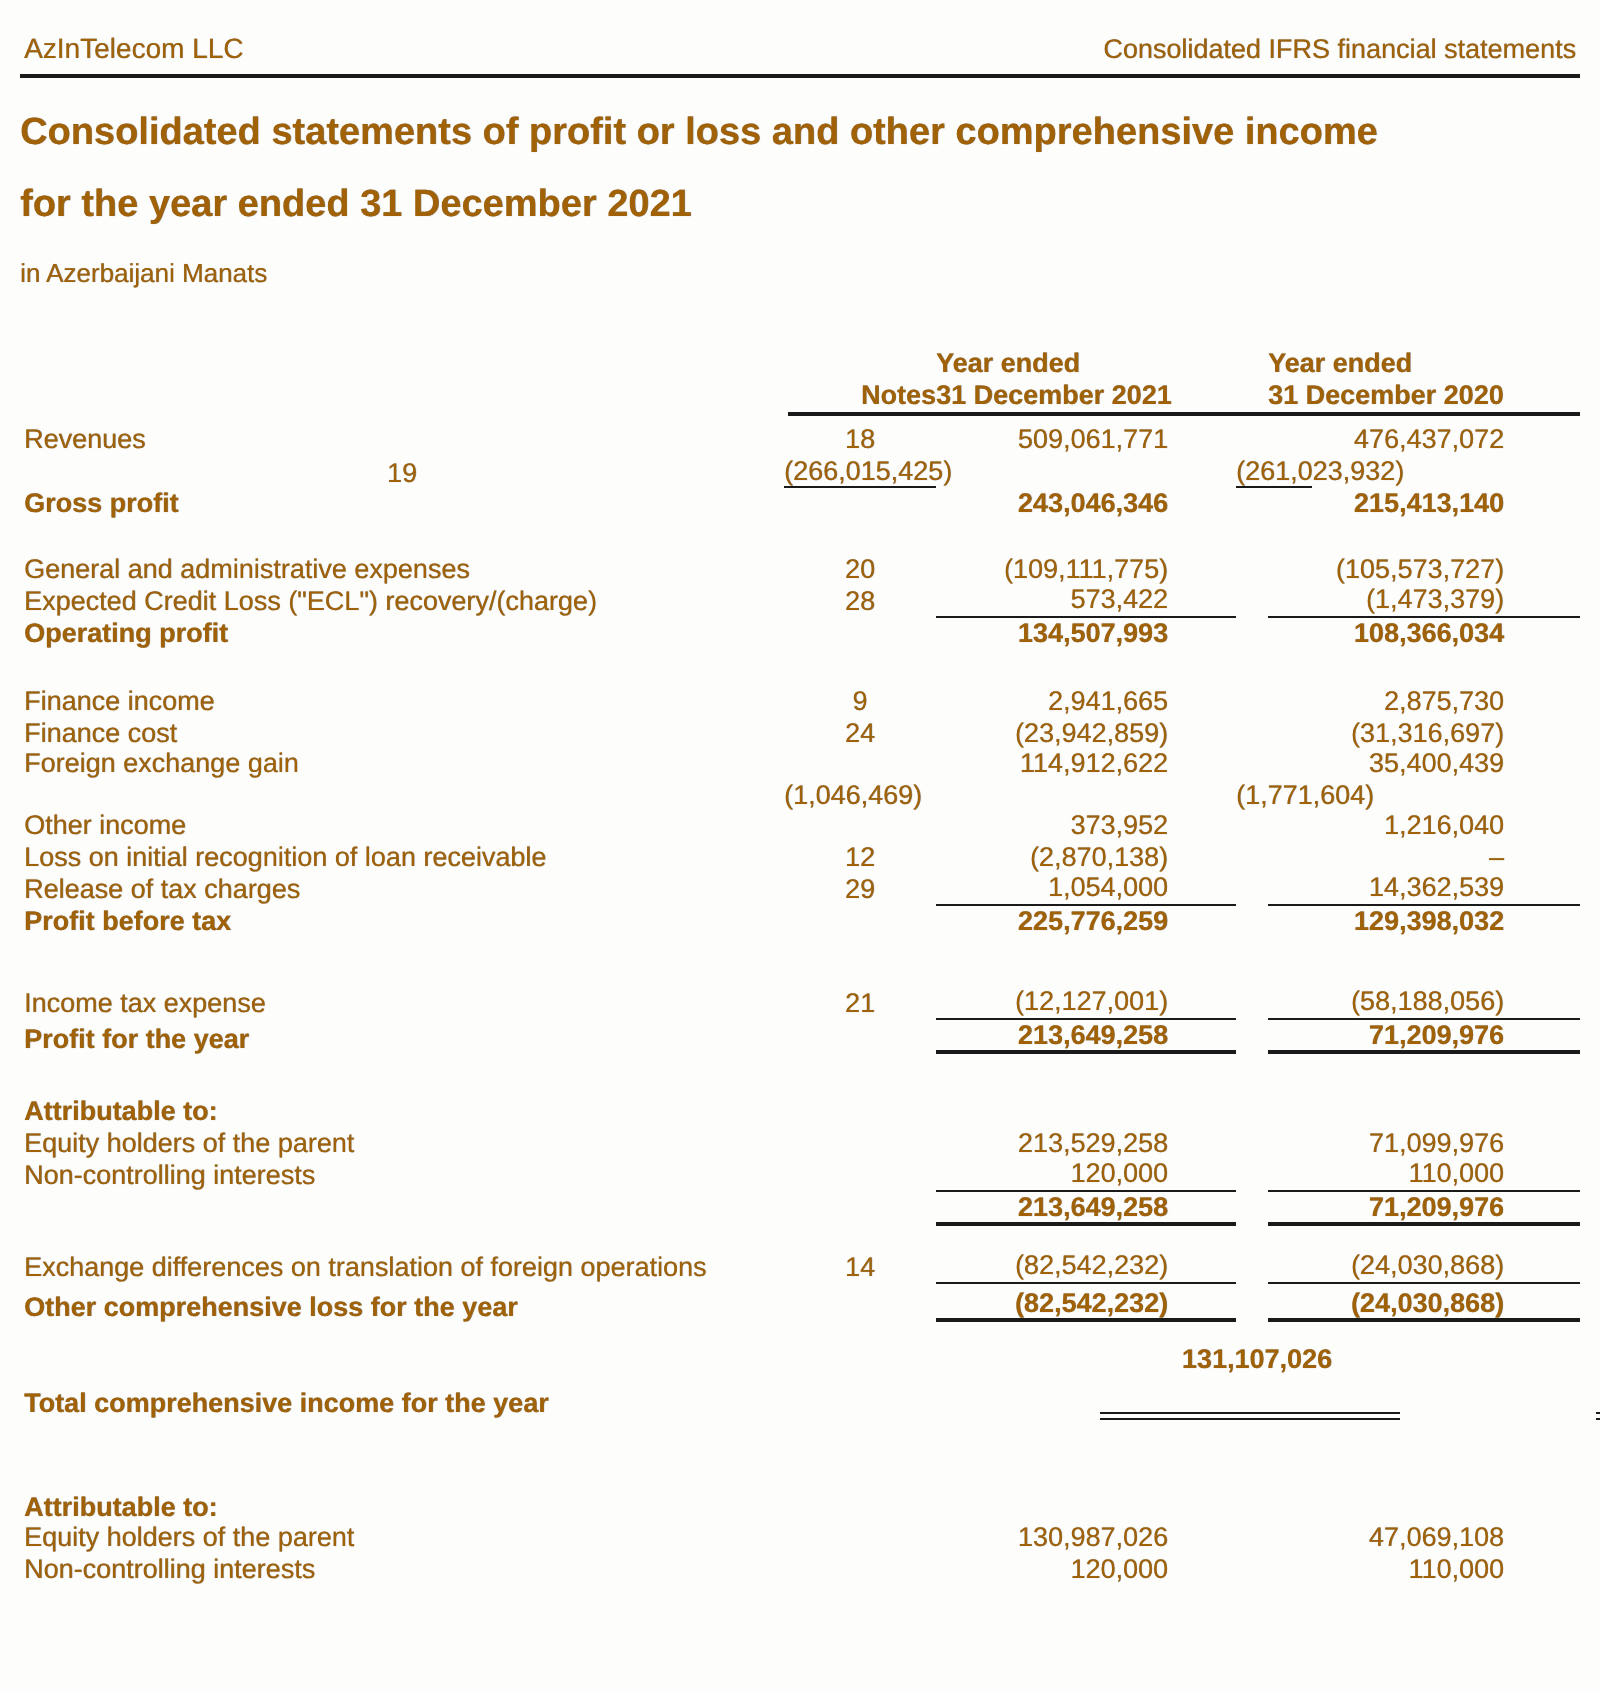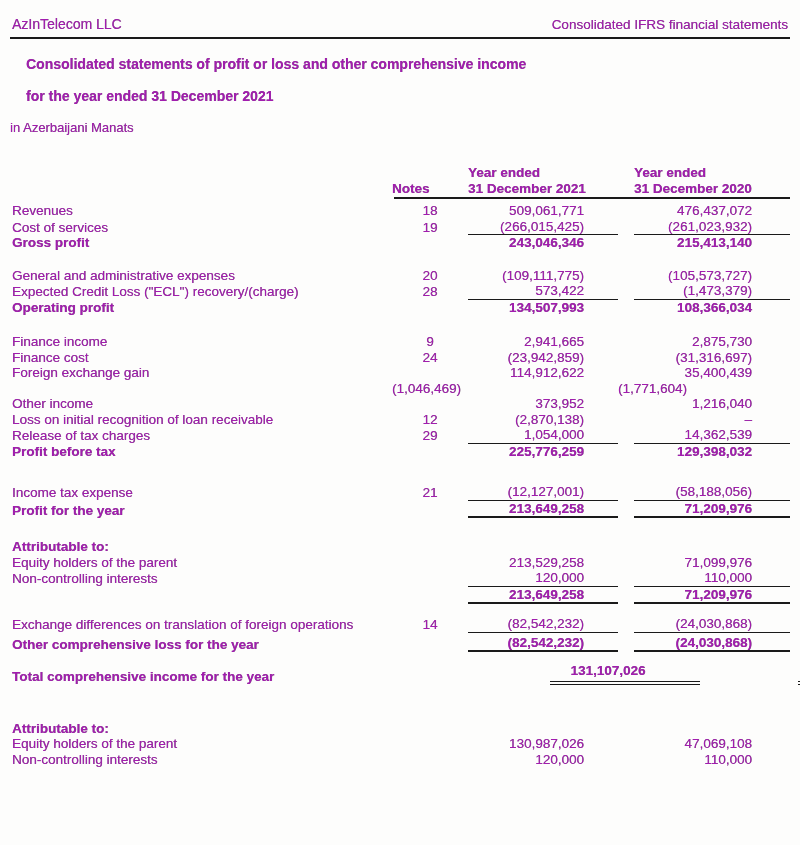--- a/index.html
+++ b/index.html
@@ -1,62 +1,62 @@
 <!DOCTYPE html>
 <html><head>
 <meta charset="utf-8">
 <style>
   html,body{margin:0;padding:0;background:#ffffff;}
   .page{
     position:relative;
     width:800px;height:845px;
     background:#fdfdfc;
-    color:#a21caf;
+    color:#a16207;
     font-family:"Liberation Sans","DejaVu Sans",sans-serif;
     font-size:13.5px;
     overflow:hidden;
     text-shadow:0.2px 0.2px 0.35px rgba(20,20,20,0.55);
   }
   .inner{padding:12px 10px 0 10px;}
   .doc-header{
     display:flex;justify-content:space-between;align-items:flex-end;
     font-size:14px;
     padding:4px 2px 5px 2px;
     border-bottom:2.5px solid #1a1a1a;
   }
   .doc-header .right{font-size:13.5px;}
   .title{
-    font-weight:bold;font-size:14px;margin:16px;
+    font-weight:bold;font-size:19px;margin:0;
   }
   .title.t1{margin-top:17px;}
   .title.t2{margin-top:14px;}
   .currency{margin-top:15px;font-size:13px;}
   .fin-table{margin-top:30px;}
   .t-head,.t-row{
     display:grid;
     grid-template-columns:382px 76px 150px 16px 156px;
     align-items:end;
   }
   .t-head{position:relative;padding-bottom:3px;font-weight:bold;}
   .t-head::after{
     content:"";position:absolute;left:384px;right:0;bottom:0;
     height:2px;background:#1a1a1a;
   }
-  .t-head .c-note{text-align:left;}
+  .t-head .c-note{text-align:right;}
   .t-head .c-v1,.t-head .c-v2{white-space:nowrap;line-height:15.5px;}
   .t-row{line-height:15.5px;min-height:15.5px;}
   .c-label{padding-left:2px;}
   .c-note{text-align:center;}
   .v{text-align:right;white-space:nowrap;}
   .c-v1.v{padding-right:34px;}
   .c-v2.v{padding-right:38px;}
   .t-row.bold{font-weight:bold;}
   .t-row.u .v{border-bottom:1.5px solid #1a1a1a;}
   .t-row.rs .v{border-bottom:2px solid #1a1a1a;}
-  .t-row.rd .v{border-bottom:4.5px double #1a1a1a;padding-bottom:2px;text-align:center;}
+  .t-row.rd .v{border-bottom:4.5px double #1a1a1a;padding-bottom:18px;}
 </style>
 </head>
 <body>
 
 <div class="page">
   <div class="inner">
     <header class="doc-header">
       <span class="left">AzInTelecom LLC</span>
       <span class="right">Consolidated IFRS financial statements</span>
     </header>
@@ -82,21 +82,20 @@
       <div id="rows">
   <div class="t-row" style="margin-top: 4px;">
     <div class="c-label">Revenues</div>
     <div class="c-note">18</div>
     <div class="c-v1 v">509,061,771</div>
     <div class="c-gap"></div>
     <div class="c-v2 v">476,437,072</div>
   </div>
 
   <div class="t-row u">
-    <div class="c-label">Cost of services</div>
     <div class="c-note">19</div>
     <div class="c-v1 v">(266,015,425)</div>
     <div class="c-gap"></div>
     <div class="c-v2 v">(261,023,932)</div>
   </div>
 
   <div class="t-row bold">
     <div class="c-label">Gross profit</div>
     <div class="c-note"></div>
     <div class="c-v1 v">243,046,346</div>

